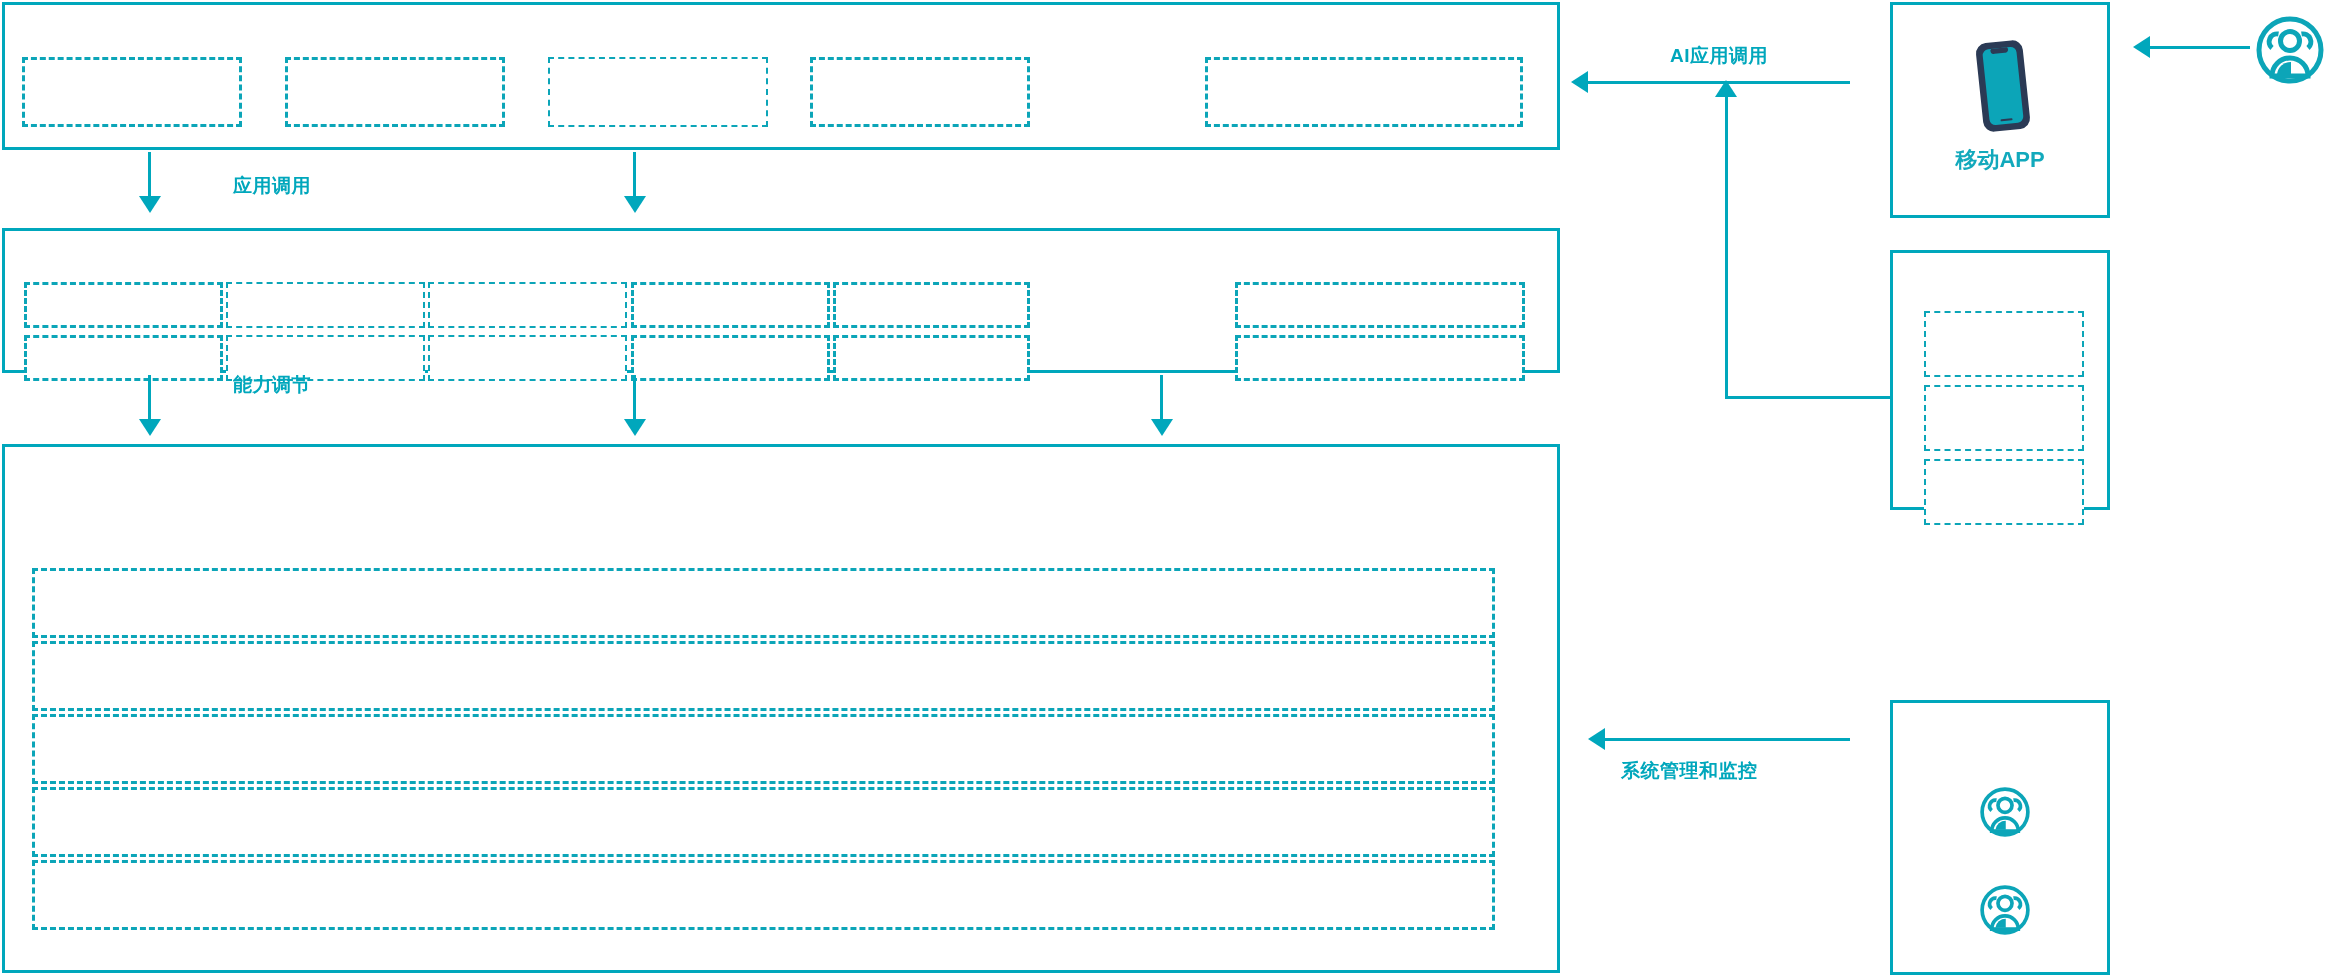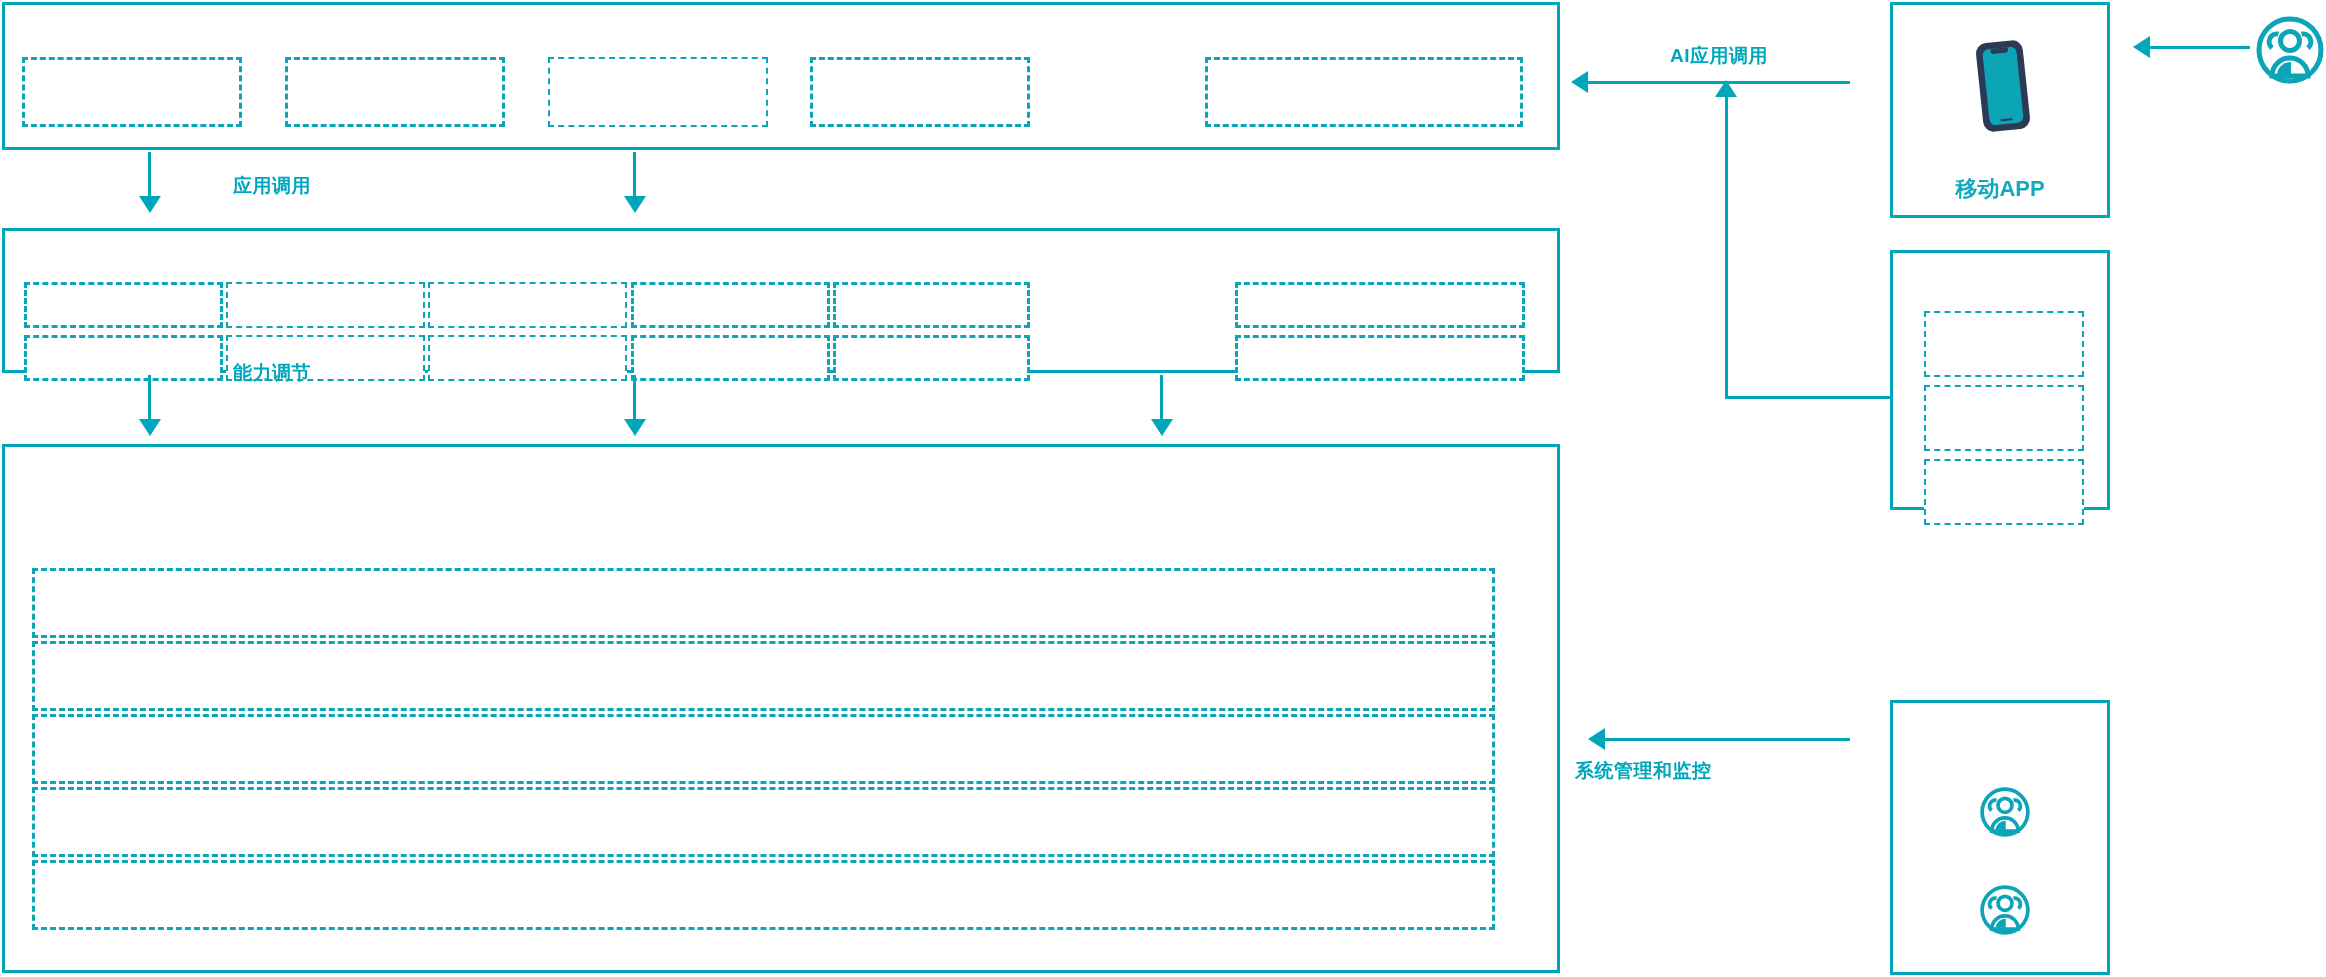--- a/index.html
+++ b/index.html
@@ -143,21 +143,21 @@
 
   <div class="cell" style="left:1235px;top:282px;width:290px;height:46px;"></div>
   <div class="cell" style="left:1235px;top:335px;width:290px;height:46px;"></div>
 
   <div class="vline" style="left:148px;top:375px;height:49px;"></div>
   <div class="arrow-down" style="left:139px;top:419px;"></div>
   <div class="vline" style="left:633px;top:375px;height:49px;"></div>
   <div class="arrow-down" style="left:624px;top:419px;"></div>
   <div class="vline" style="left:1160px;top:375px;height:49px;"></div>
   <div class="arrow-down" style="left:1151px;top:419px;"></div>
-  <span class="lbl" style="left:233px;top:360px;">能力调节</span>
+  <span class="lbl" style="left:233px;top:372px;">能力调节</span>
 
   <div class="layer" style="left:2px;top:444px;width:1558px;height:529px;">
   </div>
 
   <div class="cell" style="left:32px;top:568px;width:1463px;height:70px;"></div>
   <div class="cell" style="left:32px;top:641px;width:1463px;height:70px;"></div>
   <div class="cell" style="left:32px;top:714px;width:1463px;height:70px;"></div>
   <div class="cell" style="left:32px;top:787px;width:1463px;height:70px;"></div>
   <div class="cell" style="left:32px;top:860px;width:1463px;height:70px;"></div>
 
@@ -173,21 +173,21 @@
     <div class="icon-wrap" style="left:62px;top:26px;width:96px;height:110px;">
       <svg width="96" height="110" viewBox="0 0 96 110">
         <g transform="rotate(-6 48 55)">
           <rect x="26" y="12" width="44" height="86" rx="9" ry="9" fill="#2B3A55" stroke="#2B3A55" stroke-width="3"></rect>
           <rect x="31" y="17" width="34" height="76" rx="6" ry="6" fill="#0CA5B8"></rect>
           <path d="M40 17 h16 a3 3 0 0 1 -3 5 h-10 a3 3 0 0 1 -3 -5 z" fill="#2B3A55"></path>
           <rect x="42" y="88" width="12" height="2" rx="1" fill="#2B3A55"></rect>
         </g>
       </svg>
     </div>
-    <div class="panel-caption" style="top:169px;">移动APP</div>
+    <div class="panel-caption" style="top:140px;">移动APP</div>
   </div>
 
   <div class="icon-wrap" style="left:2253px;top:8px;width:74px;height:84px;">
     <svg width="74" height="84" viewBox="0 0 74 84">
       <circle cx="37" cy="42" r="31" fill="none" stroke="#0CA5B8" stroke-width="5"></circle>
       <circle cx="37" cy="33" r="9.5" fill="none" stroke="#0CA5B8" stroke-width="5"></circle>
       <path d="M19 40 a8 8 0 0 1 6.5 -14" fill="none" stroke="#0CA5B8" stroke-width="5"></path>
       <path d="M55 40 a8 8 0 0 0 -6.5 -14" fill="none" stroke="#0CA5B8" stroke-width="5"></path>
       <path d="M19 68 a18 18 0 0 1 36 0 z" fill="none" stroke="#0CA5B8" stroke-width="5"></path>
       <path d="M24 66 a14 14 0 0 1 14 -12 l0 12 z" fill="#0CA5B8"></path>
@@ -197,21 +197,21 @@
   <div class="arrow-left" style="left:2133px;top:36px;"></div>
 
   <div class="panel" style="left:1890px;top:250px;width:220px;height:260px;">
     <div class="cell thin" style="left:31px;top:58px;width:160px;height:66px;"></div>
     <div class="cell thin" style="left:31px;top:132px;width:160px;height:66px;"></div>
     <div class="cell thin" style="left:31px;top:206px;width:160px;height:66px;"></div>
   </div>
 
   <div class="hline" style="left:1605px;top:738px;width:245px;"></div>
   <div class="arrow-left" style="left:1588px;top:728px;"></div>
-  <span class="lbl" style="left:1575px;top:758px;">系统管理和监控</span>
+  <span class="lbl" style="left:1621px;top:758px;">系统管理和监控</span>
 
   <div class="panel" style="left:1890px;top:700px;width:220px;height:275px;">
     <div class="icon-wrap" style="left:83px;top:78px;width:58px;height:62px;">
       <svg width="58" height="62" viewBox="0 0 74 84">
         <circle cx="37" cy="42" r="31" fill="none" stroke="#0CA5B8" stroke-width="5"></circle>
         <circle cx="37" cy="33" r="9.5" fill="none" stroke="#0CA5B8" stroke-width="5"></circle>
         <path d="M19 40 a8 8 0 0 1 6.5 -14" fill="none" stroke="#0CA5B8" stroke-width="5"></path>
         <path d="M55 40 a8 8 0 0 0 -6.5 -14" fill="none" stroke="#0CA5B8" stroke-width="5"></path>
         <path d="M19 68 a18 18 0 0 1 36 0 z" fill="none" stroke="#0CA5B8" stroke-width="5"></path>
         <path d="M24 66 a14 14 0 0 1 14 -12 l0 12 z" fill="#0CA5B8"></path>

